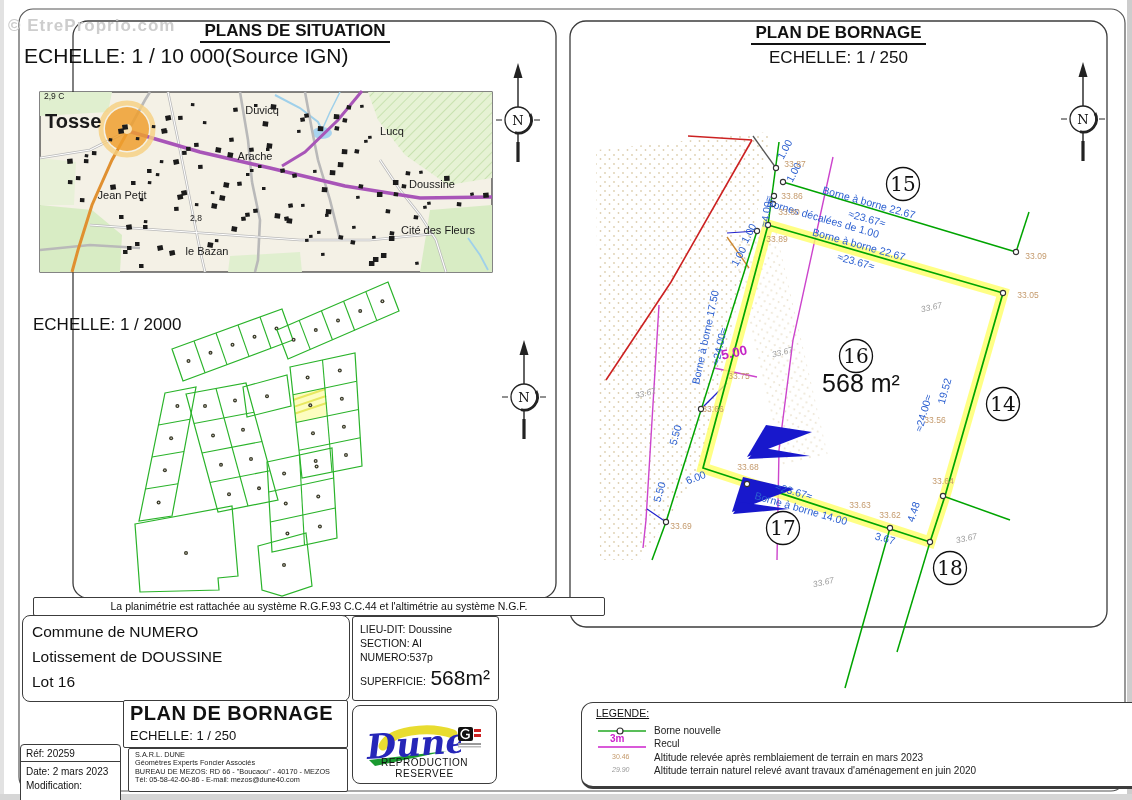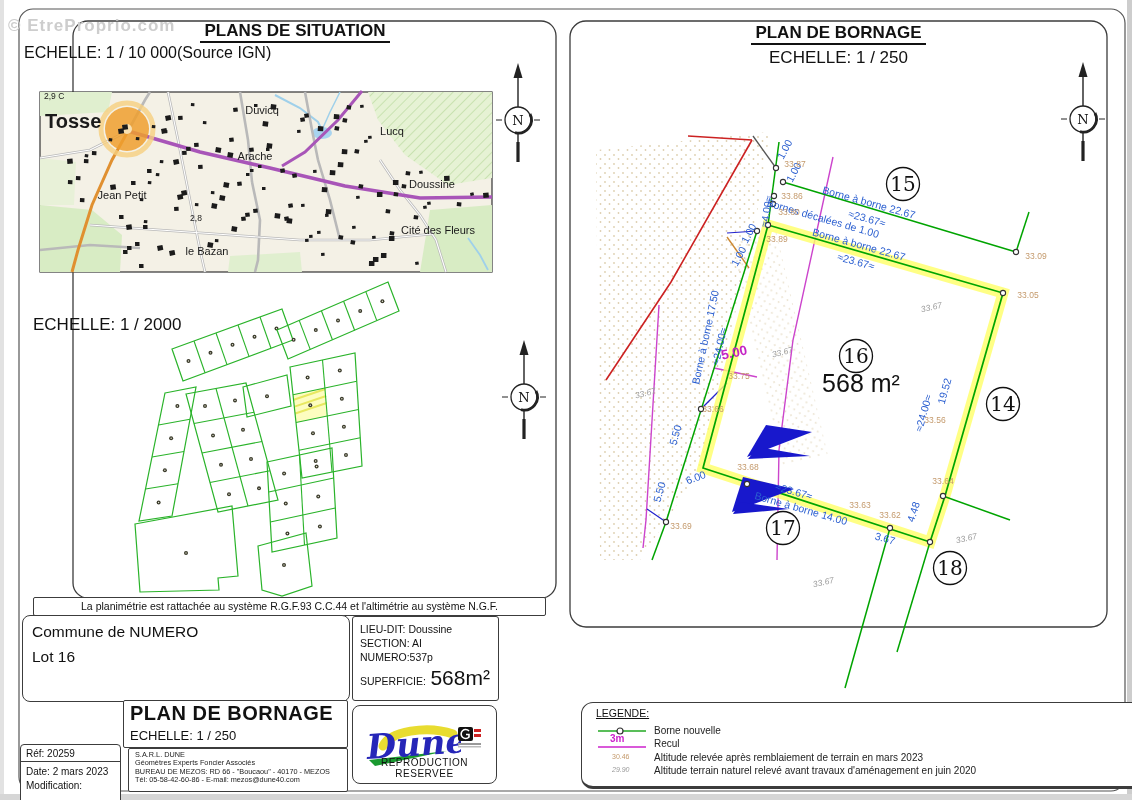--- a/index.html
+++ b/index.html
@@ -4,26 +4,26 @@
 <style>
   html,body{margin:0;padding:0;background:#cfcfcf;}
   #page{position:relative;width:1132px;height:800px;background:#ffffff;overflow:hidden;
         font-family:"Liberation Sans", sans-serif;color:#111;}
   #vec{position:absolute;left:0;top:0;}
   .abs{position:absolute;}
   #watermark{left:8px;top:16px;font-size:17px;color:#cdcdcd;letter-spacing:1px;font-weight:bold;}
   .big-title{font-weight:bold;font-size:17px;text-align:center;}
   .big-title span{border-bottom:2px solid #111;padding:0 4px 1px 4px;}
   #situation-title{left:75px;top:21px;width:440px;}
-  #situation-scale{left:24px;top:44px;font-size:16px;}
+  #situation-scale{left:24px;top:44px;font-size:21px;}
   #bornage-title{left:570px;top:23px;width:537px;}
   #bornage-scale{left:570px;top:48px;width:537px;text-align:center;font-size:17px;}
   #scale2000{left:33px;top:315px;font-size:17px;}
   .box{position:absolute;border:1.3px solid #3c3c3c;box-sizing:border-box;background:#fff;}
-  #datum-box{left:33px;top:597px;width:513px;height:19px;border-radius:2px;
+  #datum-box{left:33px;top:597px;width:572px;height:19px;border-radius:2px;
              font-size:10.5px;text-align:center;line-height:17px;}
   #commune-box{left:22px;top:615px;width:328px;height:87px;border-radius:8px;padding:7px 0 0 9px;}
   #commune-box div{font-size:15.5px;margin-bottom:7px;}
   #lieu-box{left:352px;top:616px;width:147px;height:85px;border-radius:3px;padding:5px 0 0 7px;}
   #lieu-box .sm{font-size:10.5px;line-height:14px;}
   #superficie-row{position:absolute;left:7px;bottom:10px;white-space:nowrap;text-align:center;}
   #superficie-row .lab{font-size:10.5px;}
   #superficie-row .val{font-size:21px;}
   #ref-box{left:20px;top:706px;width:101px;height:78px;border-radius:4px;font-size:10px;margin-top:38px;}
   #ref-box .r1{padding:3px 0 2px 5px;border-bottom:1.2px solid #3c3c3c;}
@@ -516,20 +516,21 @@
 <div id="bornage-title" class="abs big-title">
   <span>PLAN DE BORNAGE</span></div>
 <div id="bornage-scale" class="abs">ECHELLE: 1 / 250</div>
 
 <div id="scale2000" class="abs">ECHELLE: 1 / 2000</div>
 
 <div id="datum-box" class="box">La planimétrie est rattachée au système R.G.F.93 C.C.44 et l'altimétrie au système N.G.F.</div>
 
 <div id="commune-box" class="box">
   <div>Commune de NUMERO</div>
+  <div>Lotissement de DOUSSINE</div>
   <div>Lot  16</div>
 </div>
 
 <div id="lieu-box" class="box">
   <div class="sm">LIEU-DIT: Doussine</div>
   <div class="sm">SECTION: AI</div>
   <div class="sm">NUMERO:537p</div>
   <div id="superficie-row">
     <span class="lab">SUPERFICIE:</span>
     <span class="val">568m²</span>

